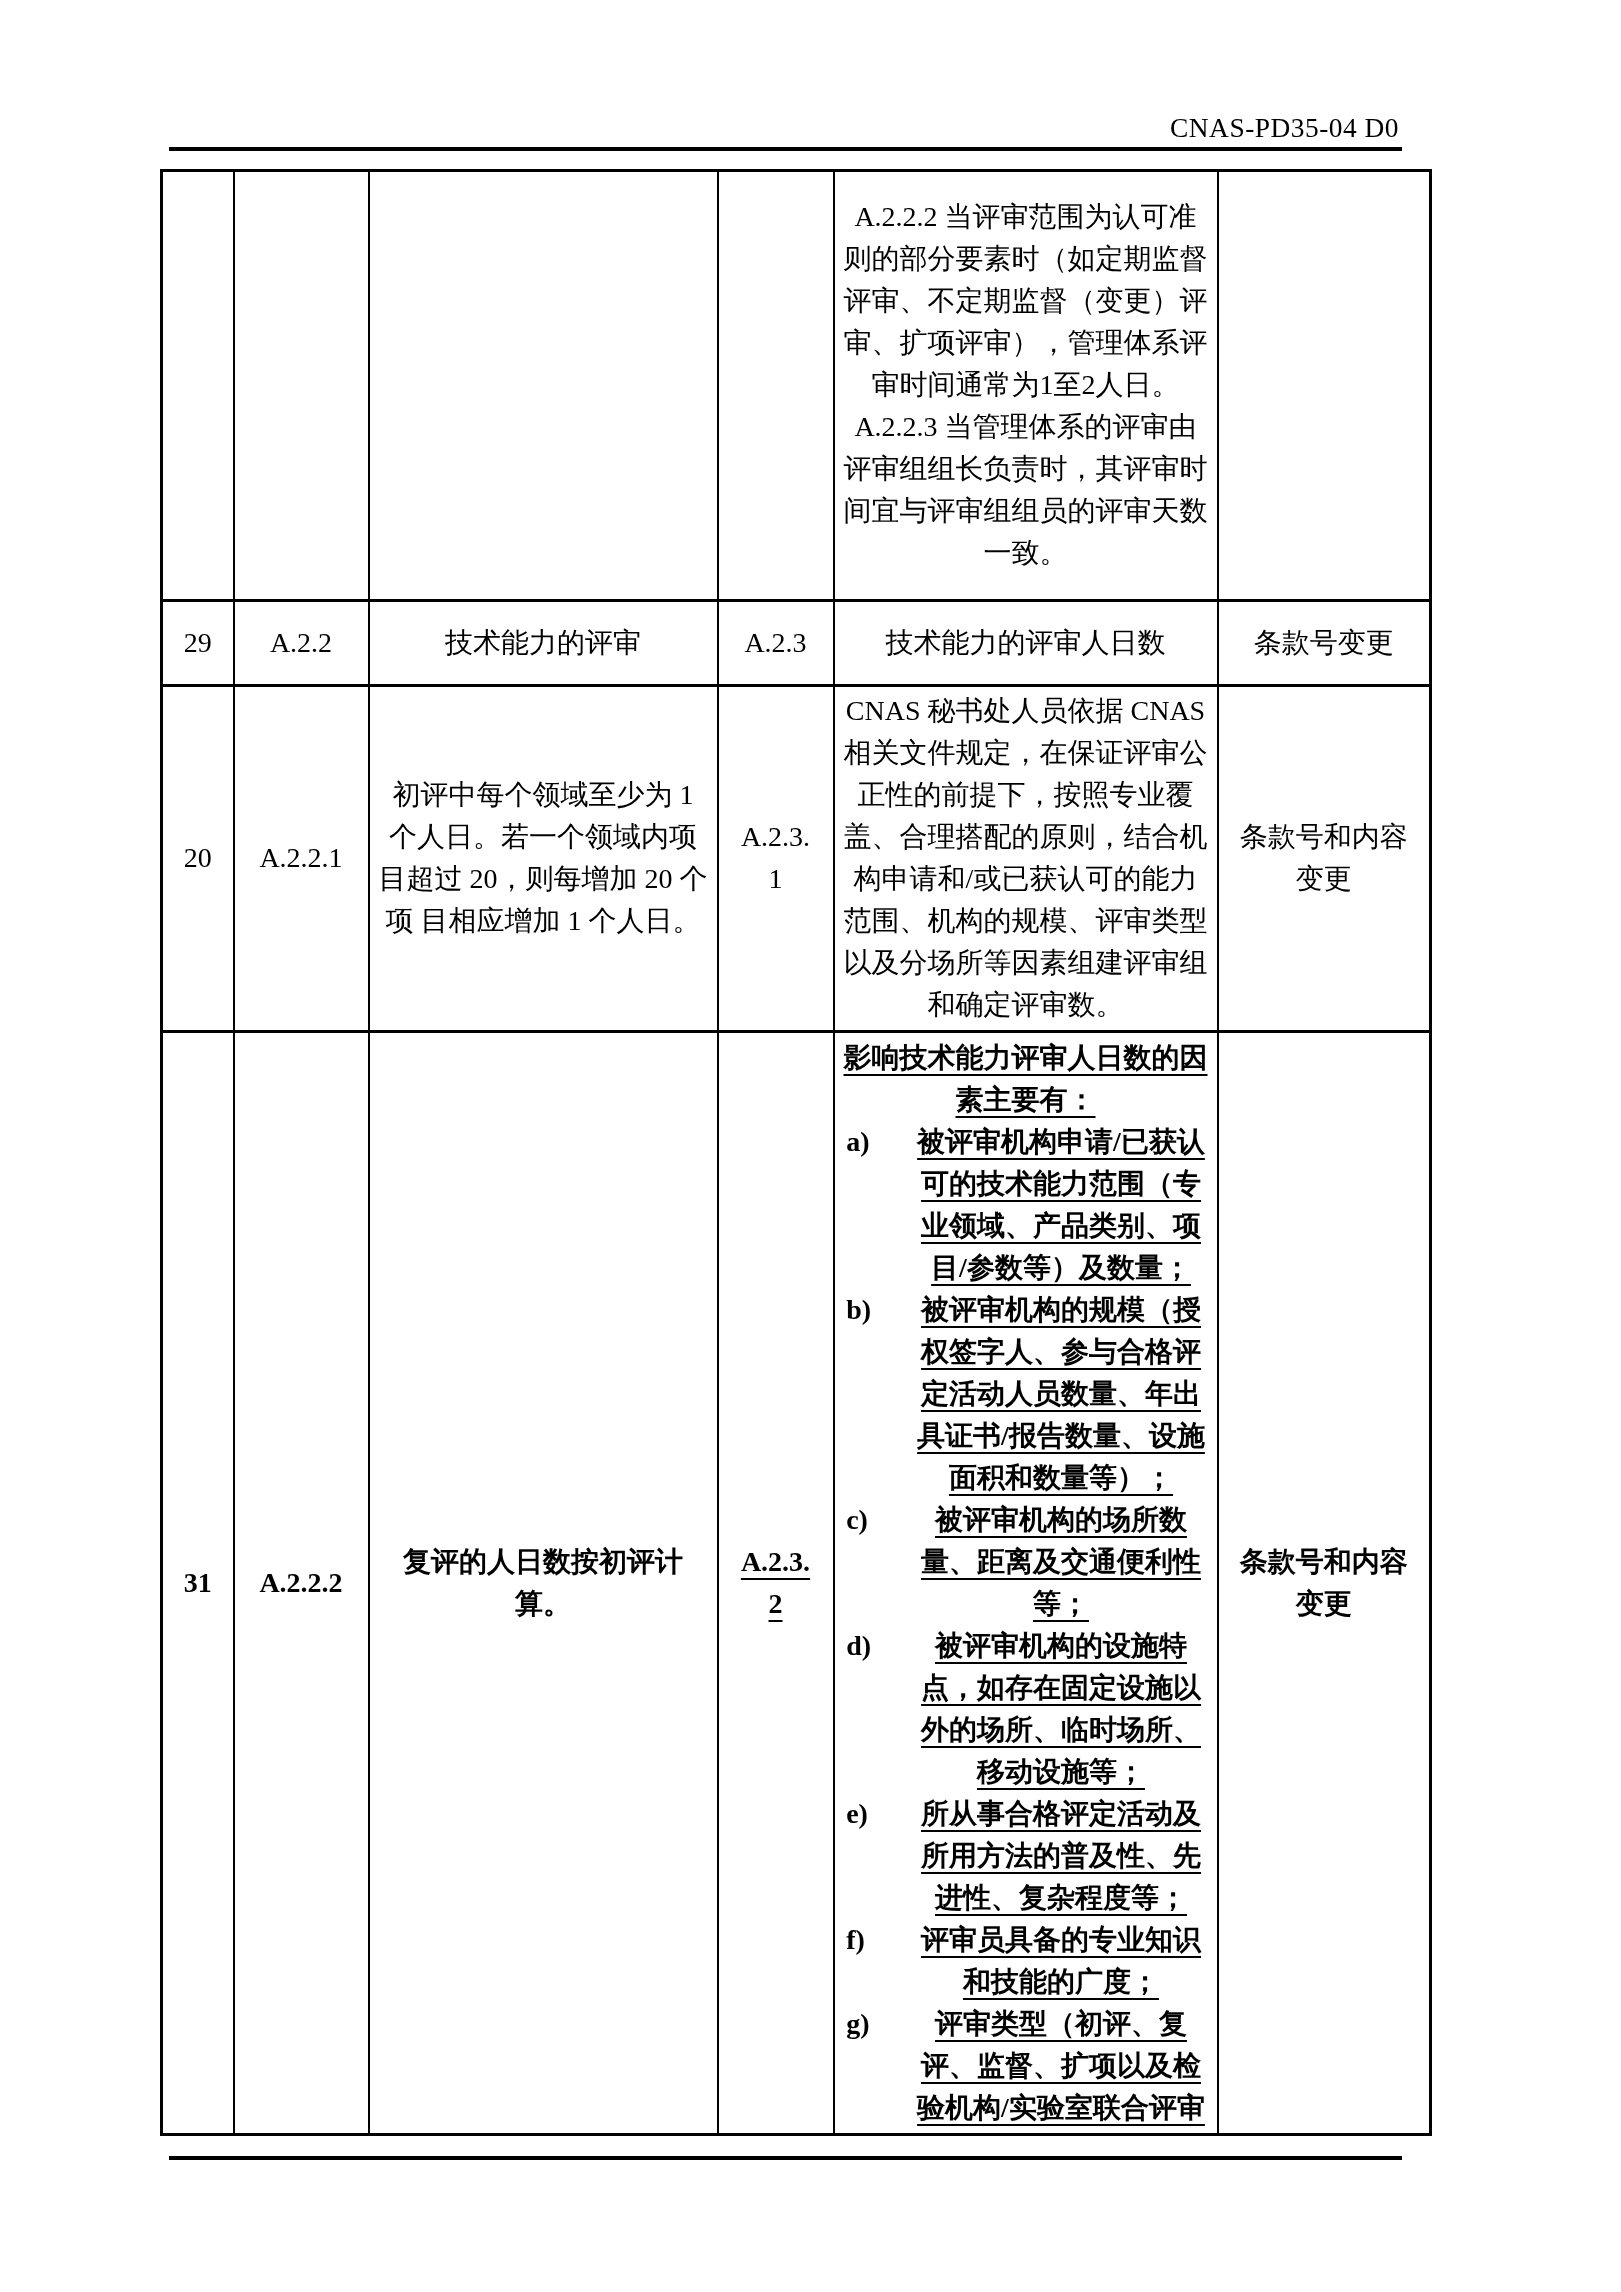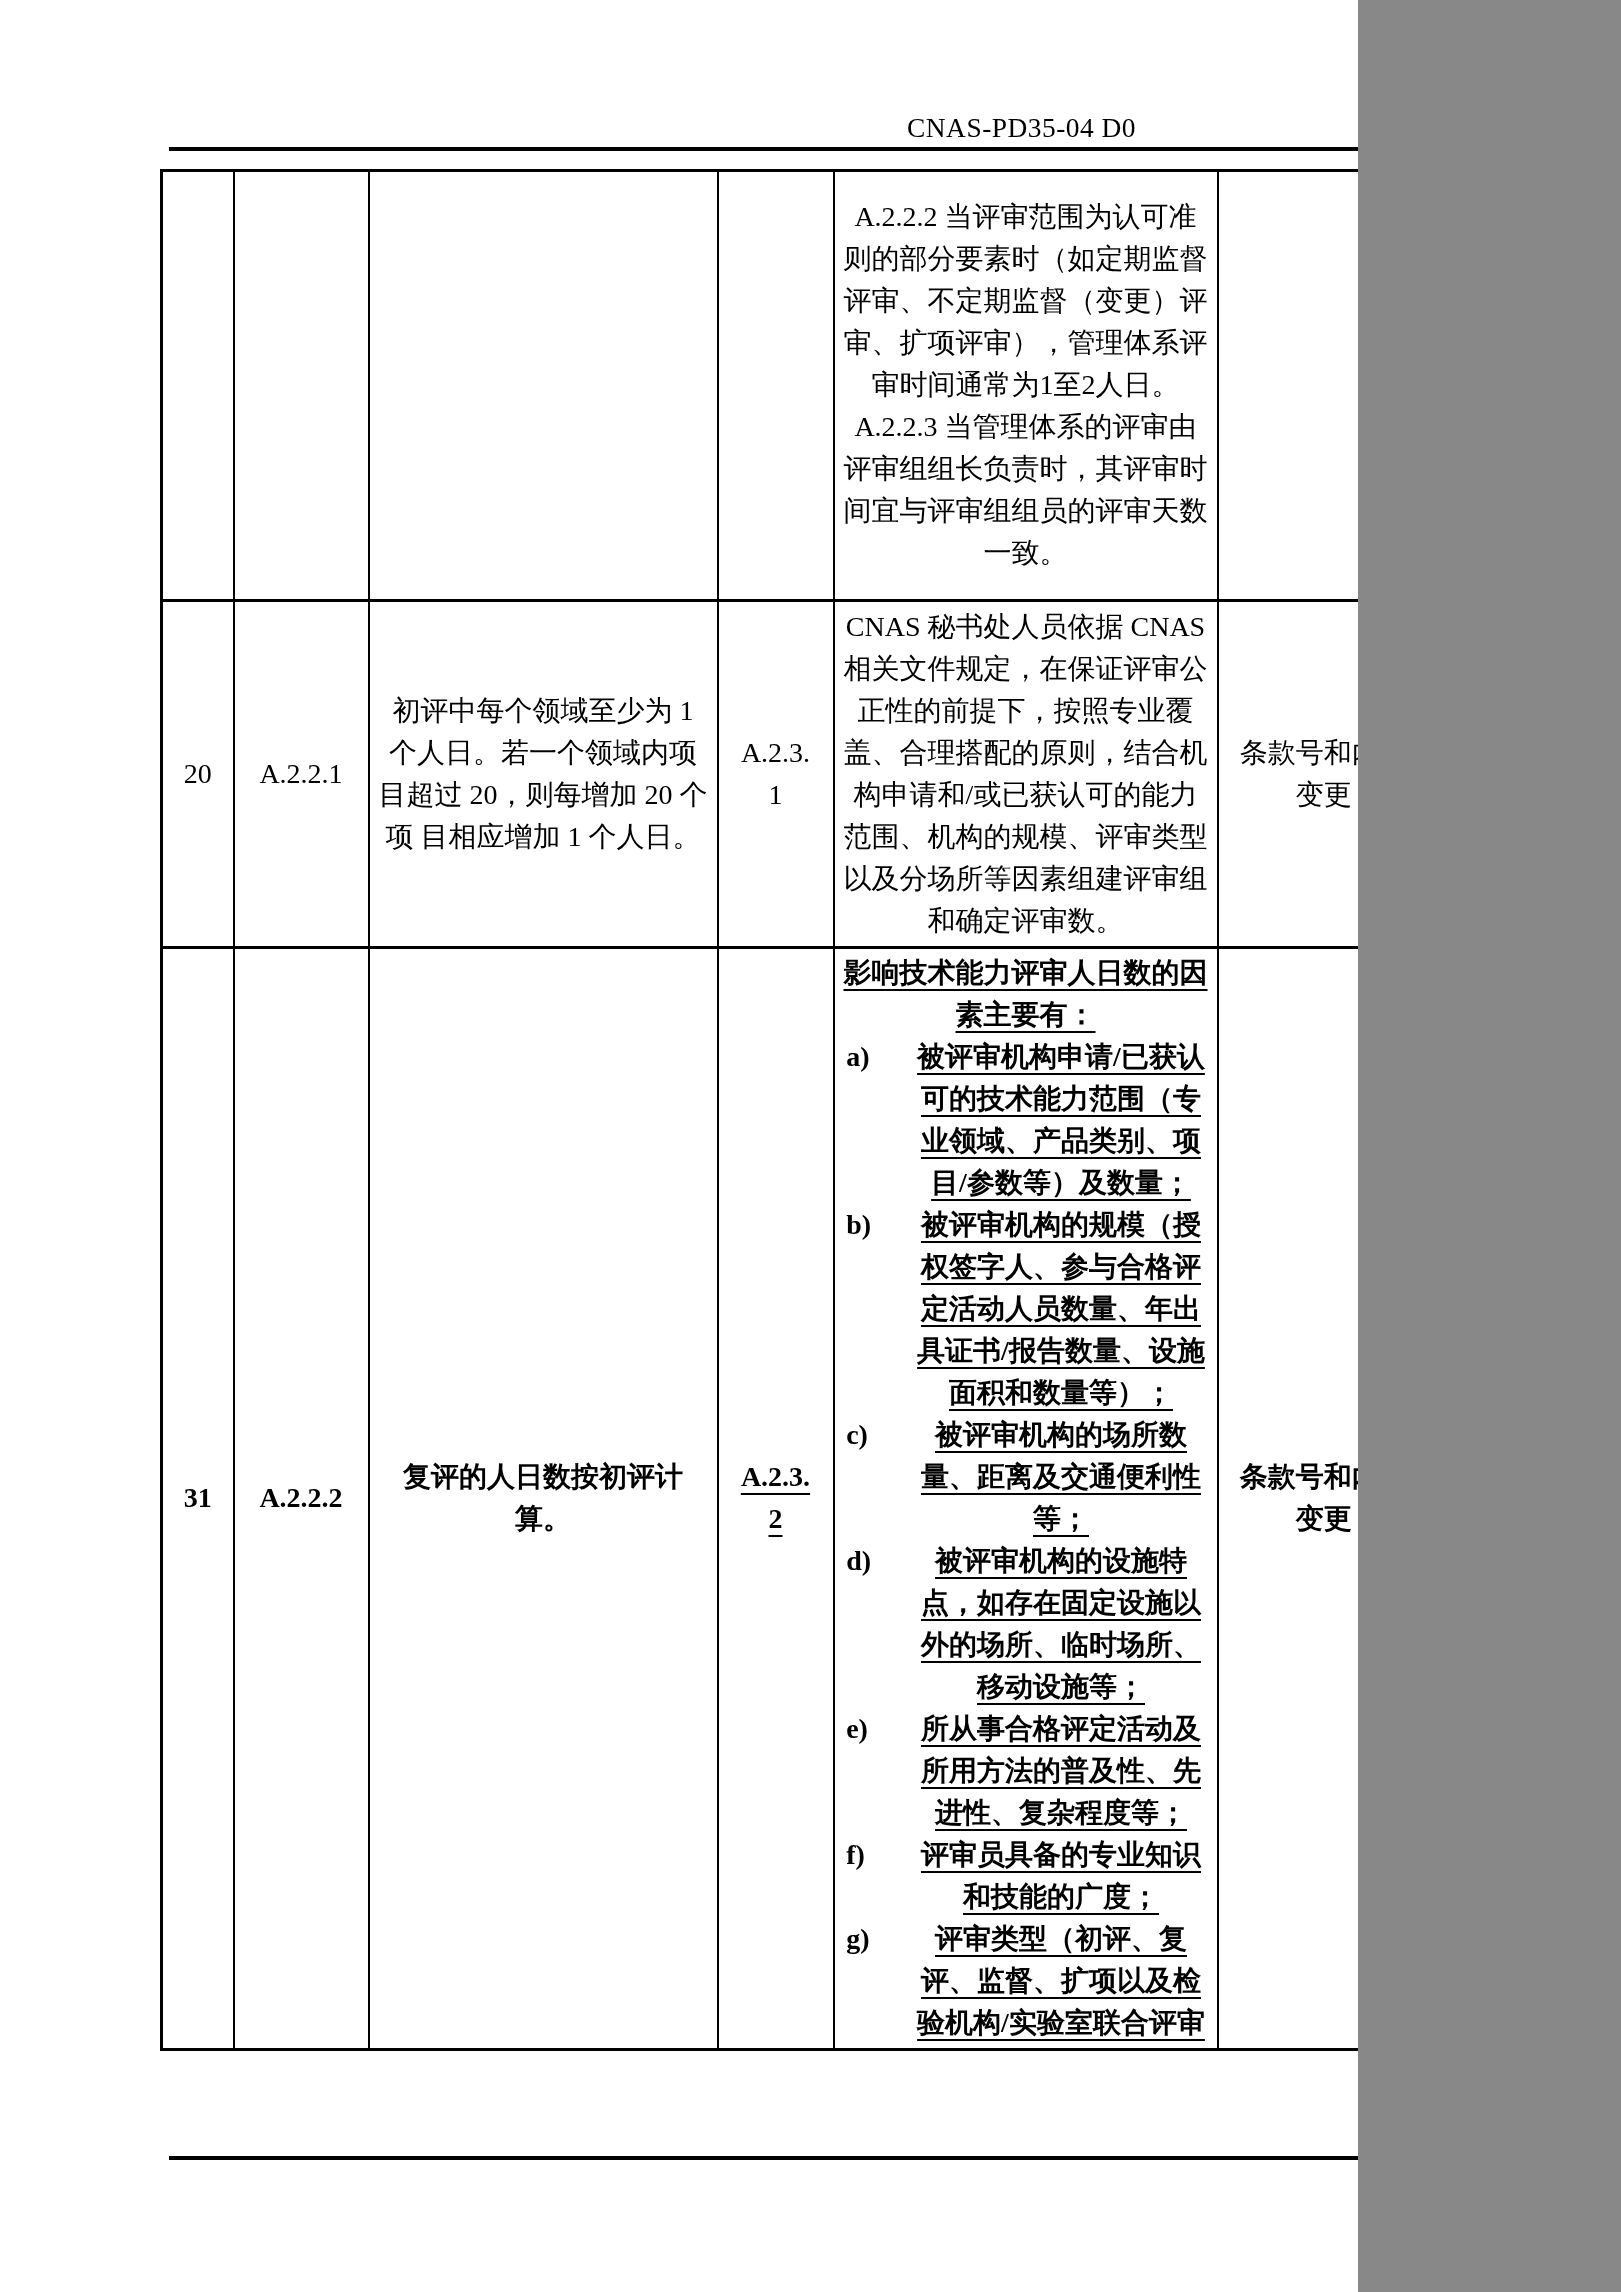--- a/index.html
+++ b/index.html
@@ -1,18 +1,18 @@
 <!DOCTYPE html>
 <html><head>
 <meta charset="utf-8">
 <style>
   html,body{margin:0;padding:0;background:#888;}
   .page{
     position:relative;
-    width:1358px;height:2293px;
+    width:1621px;height:2293px;
     background:#ffffff;
     font-family:"Liberation Serif","DejaVu Serif",serif;
     color:#000;
     overflow:hidden;
   }
   
   .doc-code{
     position:absolute;
     top:112px; right:222px;
     font-size:27.4px; line-height:33px;
@@ -106,20 +106,28 @@
         <td></td>
         <td></td>
         <td></td>
         <td class="cell-text v-top">
           <p class="para">A.2.2.2 当评审范围为认可准则的部分要素时（如定期监督评审、不定期监督（变更）评审、扩项评审），管理体系评审时间通常为1至2人日。</p>
           <p class="para">A.2.2.3 当管理体系的评审由评审组组长负责时，其评审时间宜与评审组组员的评审天数一致。</p>
         </td>
         <td></td>
       </tr>
 
+      <tr class="row-29">
+        <td>29</td>
+        <td class="old-clause">A.2.2</td>
+        <td class="old-text">技术能力的评审</td>
+        <td class="clause-new">A.2.3</td>
+        <td class="cell-text">技术能力的评审人日数</td>
+        <td>条款号变更</td>
+      </tr>
 
       <tr class="row-30">
         <td>20</td>
         <td class="old-clause">A.2.2.1</td>
         <td class="old-text v-top pad-top">初评中每个领域至少为 1 个人日。若一个领域内项目超过 20，则每增加 20 个项 目相应增加 1 个人日。</td>
         <td class="clause-new">
           <span class="blk">A.2.3.</span>
           <span class="blk">1</span>
         </td>
         <td class="cell-text v-top">CNAS 秘书处人员依据 CNAS 相关文件规定，在保证评审公正性的前提下，按照专业覆盖、合理搭配的原则，结合机构申请和/或已获认可的能力范围、机构的规模、评审类型以及分场所等因素组建评审组和确定评审数。</td>

